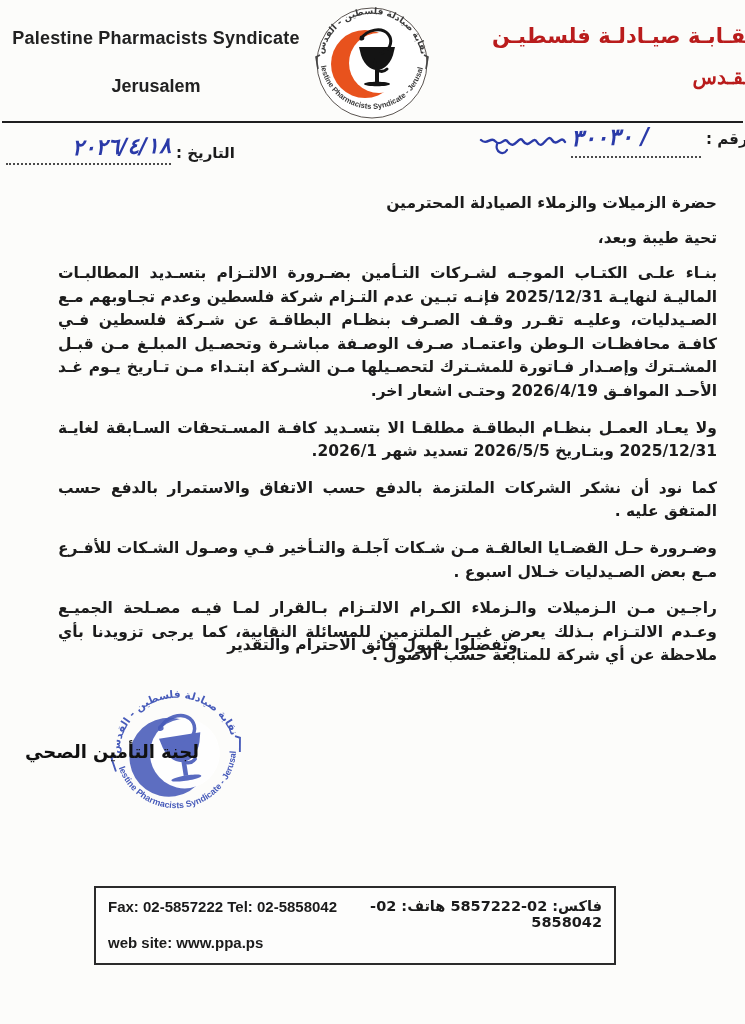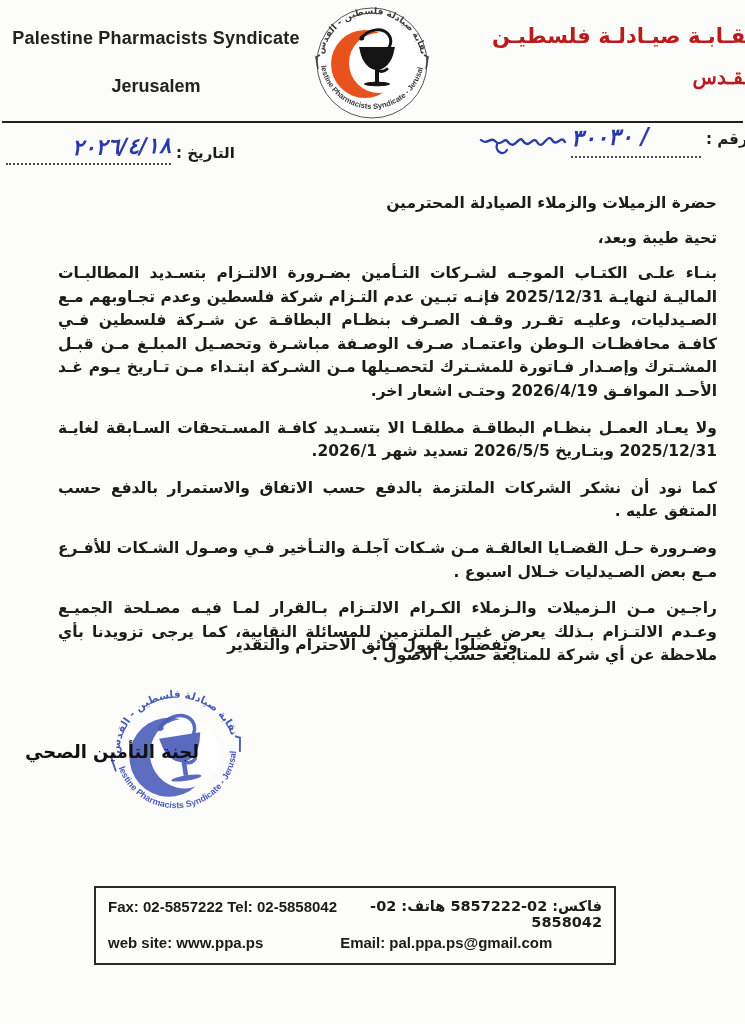--- a/index.html
+++ b/index.html
@@ -184,16 +184,15 @@
       <circle cx="58" cy="33" r="2.4"></circle>
     </g>
   </svg>
 
   <div class="signature">لجنة التأمين الصحي</div>
 
   <div class="foot-box">
     <div class="en">Fax: 02-5857222  Tel: 02-5858042</div>
     <div class="ar">فاكس: 02-5857222  هاتف: 02-5858042</div>
     <div class="en">web site: www.ppa.ps</div>
-    <div class="en">Email: pal.ppa.ps@gmail.com</div>
   </div>
 
 </div>
 
 </body></html>

